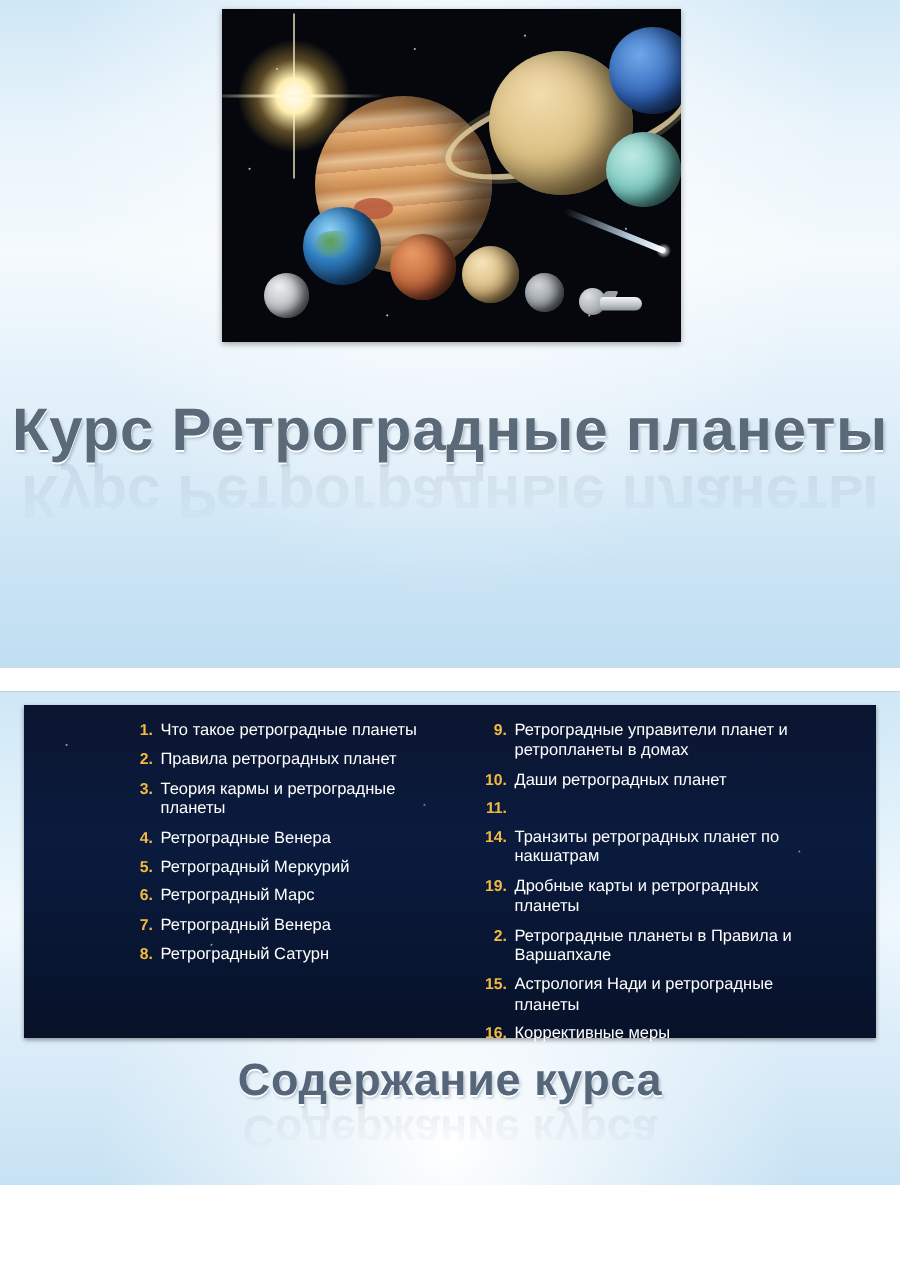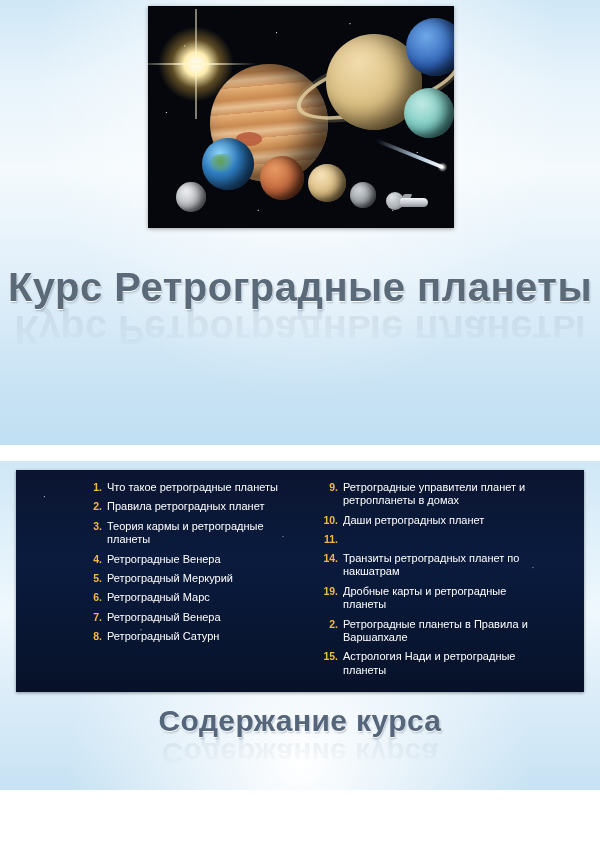--- a/index.html
+++ b/index.html
@@ -422,29 +422,33 @@
         </div>
         <div class="toc-item">
           <span class="toc-num">11.</span>
         </div>
         <div class="toc-item">
           <span class="toc-num">14.</span>
           <span class="toc-text">Транзиты ретроградных планет  по накшатрам</span>
         </div>
         <div class="toc-item">
           <span class="toc-num">19.</span>
-          <span class="toc-text">Дробные карты и ретроградные планеты</span>
+          <span class="toc-text">Дробные карты и ретроградных планеты</span>
         </div>
         <div class="toc-item">
           <span class="toc-num">2.</span>
           <span class="toc-text">Ретроградные планеты в Правила  и Варшапхале</span>
         </div>
         <div class="toc-item">
           <span class="toc-num">15.</span>
           <span class="toc-text">Астрология Нади и ретроградные планеты</span>
+        </div>
+        <div class="toc-item">
+          <span class="toc-num">16.</span>
+          <span class="toc-text">Коррективные меры</span>
         </div>
       </div>
     </div>
 
     <div class="slide2-title">Содержание курса</div>
     <div class="slide2-title-reflection">Содержание курса</div>
   </div>
 
   <div class="bottom-gap"></div>
 </div>

